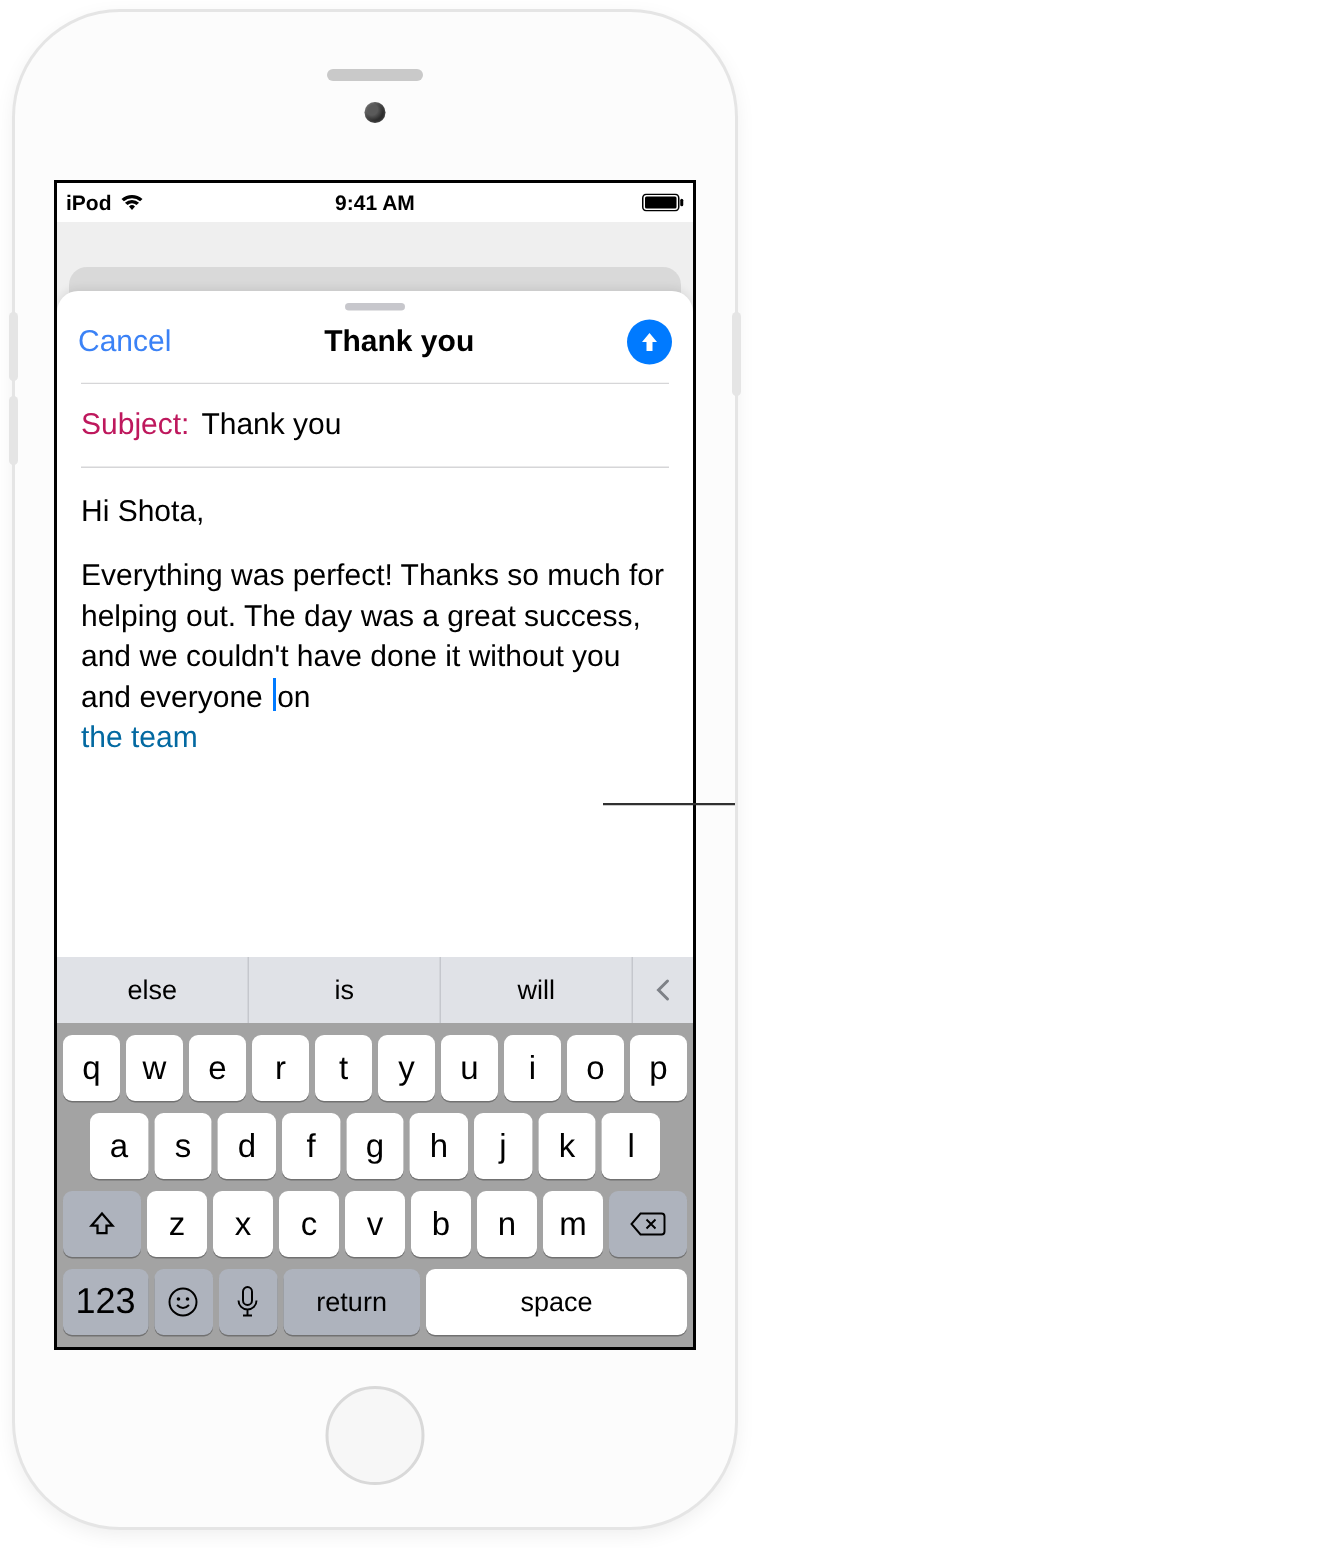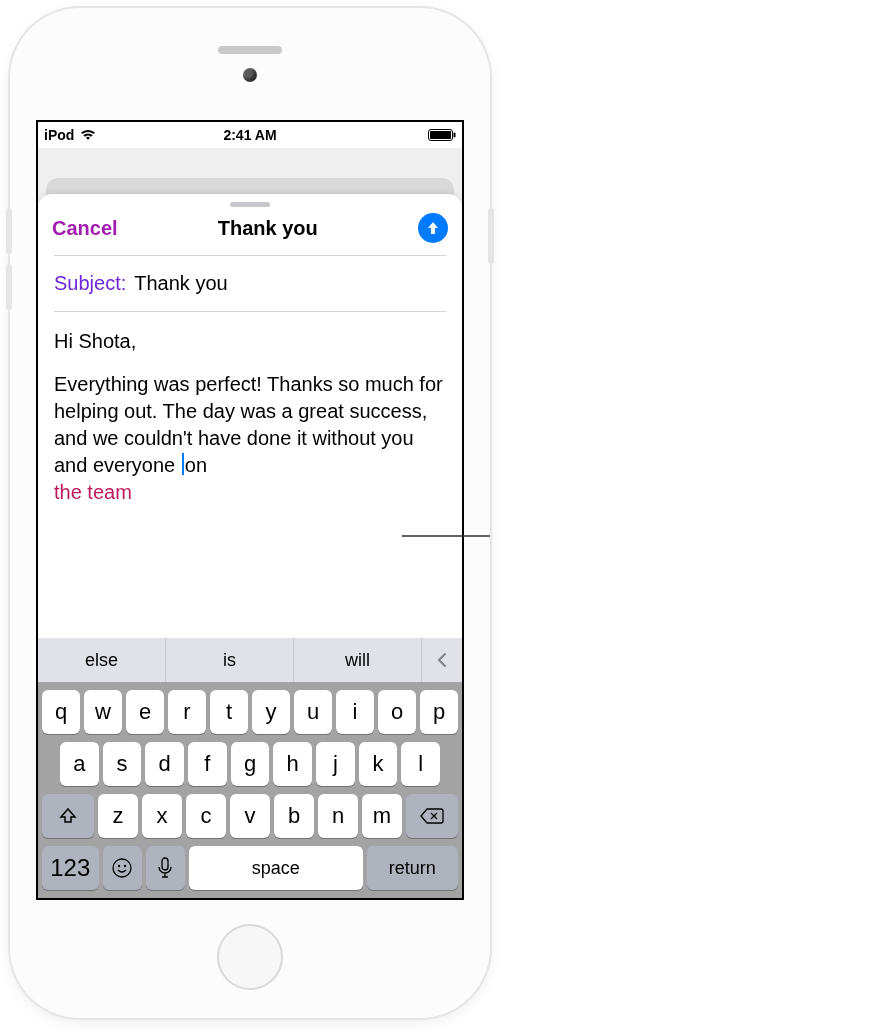--- a/index.html
+++ b/index.html
@@ -123,23 +123,23 @@
     background: #c7c7cc;
     margin: 8px auto 0;
   }
   .compose-hdr {
     display: flex;
     align-items: center;
     justify-content: space-between;
     padding: 6px 14px 12px;
   }
   .cancel {
-    color: #a21caf;
+    color: #3b82f6;
     font-size: 20px;
-    font-weight: 700;
+    font-weight: 400;
   }
   .title {
     font-size: 20px;
     font-weight: 700;
   }
   .send {
     width: 30px;
     height: 30px;
     border-radius: 50%;
     background: #007aff;
@@ -156,34 +156,34 @@
     overflow: hidden;
   }
   .subject-row {
     border-top: 1px solid #d6d6d8;
     border-bottom: 1px solid #d6d6d8;
     padding: 14px 0;
     display: flex;
     gap: 8px;
     margin-bottom: 16px;
   }
-  .subject-label { color: #6d28d9; }
+  .subject-label { color: #be185d; }
   .subject-value { color: #000; }
   .email-text { color:#000; }
   .email-text .cursor {
     display: inline-block;
     width: 2px;
     height: 22px;
     background: #007aff;
     vertical-align: -3px;
     position: relative;
     margin: 0 1px;
   }
   .email-text .fade {
-    color: #be185d;
+    color: #0369a1;
   }
 
   
   .keyboard {
     background: #a3a3a3;
     padding-top: 0;
   }
   .predict {
     display: grid;
     grid-template-columns: 1fr 1fr 1fr 40px;
@@ -261,21 +261,21 @@
 
       <div class="statusbar">
         <div class="left">
           <span>iPod</span>
           <span class="wifi-icon">
             <svg width="16" height="12" viewBox="0 0 16 12">
                 <path d="M8 11 L6 8.6 A3 3 0 0 1 10 8.6 Z M3.3 6.2 A7 7 0 0 1 12.7 6.2 L11 7.7 A5 5 0 0 0 5 7.7 Z M1 3.6 A10.5 10.5 0 0 1 15 3.6 L13.4 5.1 A8.3 8.3 0 0 0 2.6 5.1 Z" fill="#000"></path>
               </svg>
           </span>
         </div>
-        <div style="position:absolute; left:50%; transform:translateX(-50%); font-weight:600;">2:41 AM</div>
+        <div style="position:absolute; left:50%; transform:translateX(-50%); font-weight:600;">9:41 AM</div>
         <div class="right">
           <span class="battery">
             <svg width="28" height="12" viewBox="0 0 28 12">
               <rect x="0.5" y="0.5" width="24" height="11" rx="2.5" fill="none" stroke="#000"></rect>
               <rect x="2" y="2" width="21" height="8" rx="1" fill="#000"></rect>
               <rect x="25.5" y="3.5" width="2" height="5" rx="1" fill="#000"></rect>
             </svg>
           </span>
         </div>
       </div>
@@ -370,22 +370,22 @@
                     <circle cx="14" cy="9" r="1.2" fill="#000"></circle>
                   <path d="M7 13 Q11 17 15 13" fill="none" stroke="#000" stroke-width="1.3"></path>
                 </svg>
               </div>
               <div class="key func mic">
                 <svg width="14" height="22" viewBox="0 0 14 22">
                   <rect x="4" y="1" width="6" height="12" rx="3" fill="none" stroke="#000" stroke-width="1.3"></rect>
                   <path d="M1 10 A6 6 0 0 0 13 10 M7 16 V20 M4 20 H10" fill="none" stroke="#000" stroke-width="1.3"></path>
                 </svg>
               </div>
+              <div class="key ret">return</div>
               <div class="key space">space</div>
-              <div class="key ret">return</div>
             </div>
           </div>
 
         </div>
       </div>
 
     </div>
   </div>
 
   <svg class="callout-line" style="left:0;top:0" width="886" height="1032">

